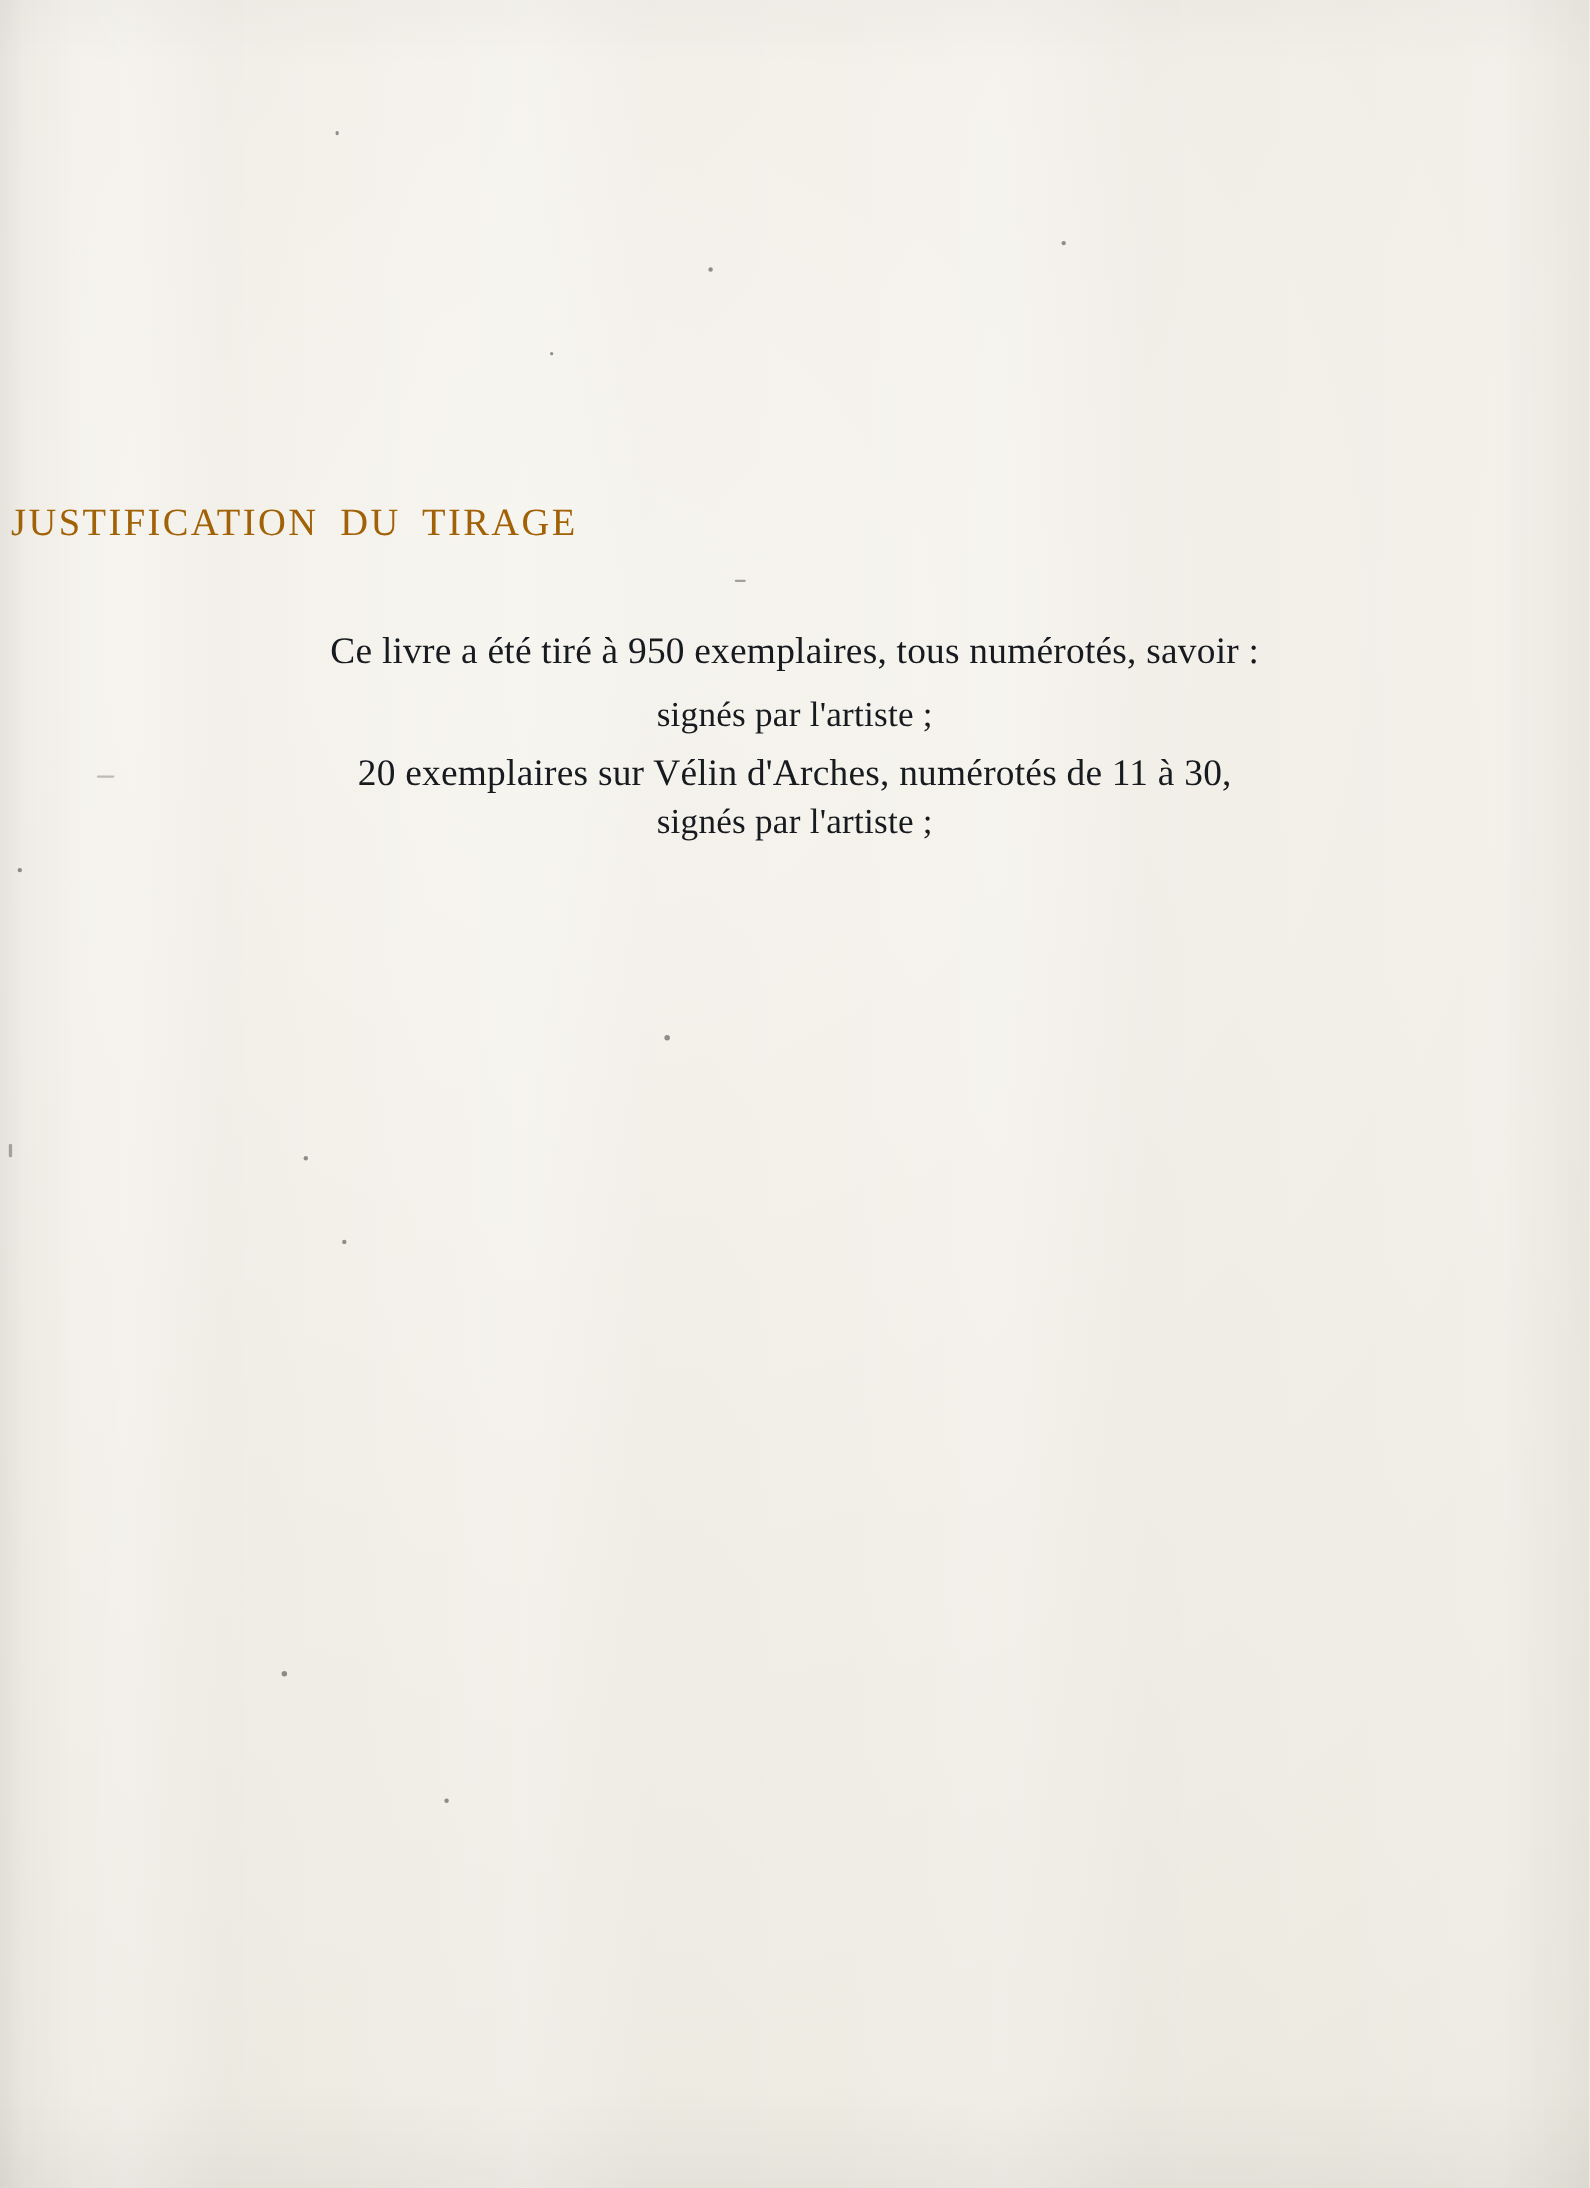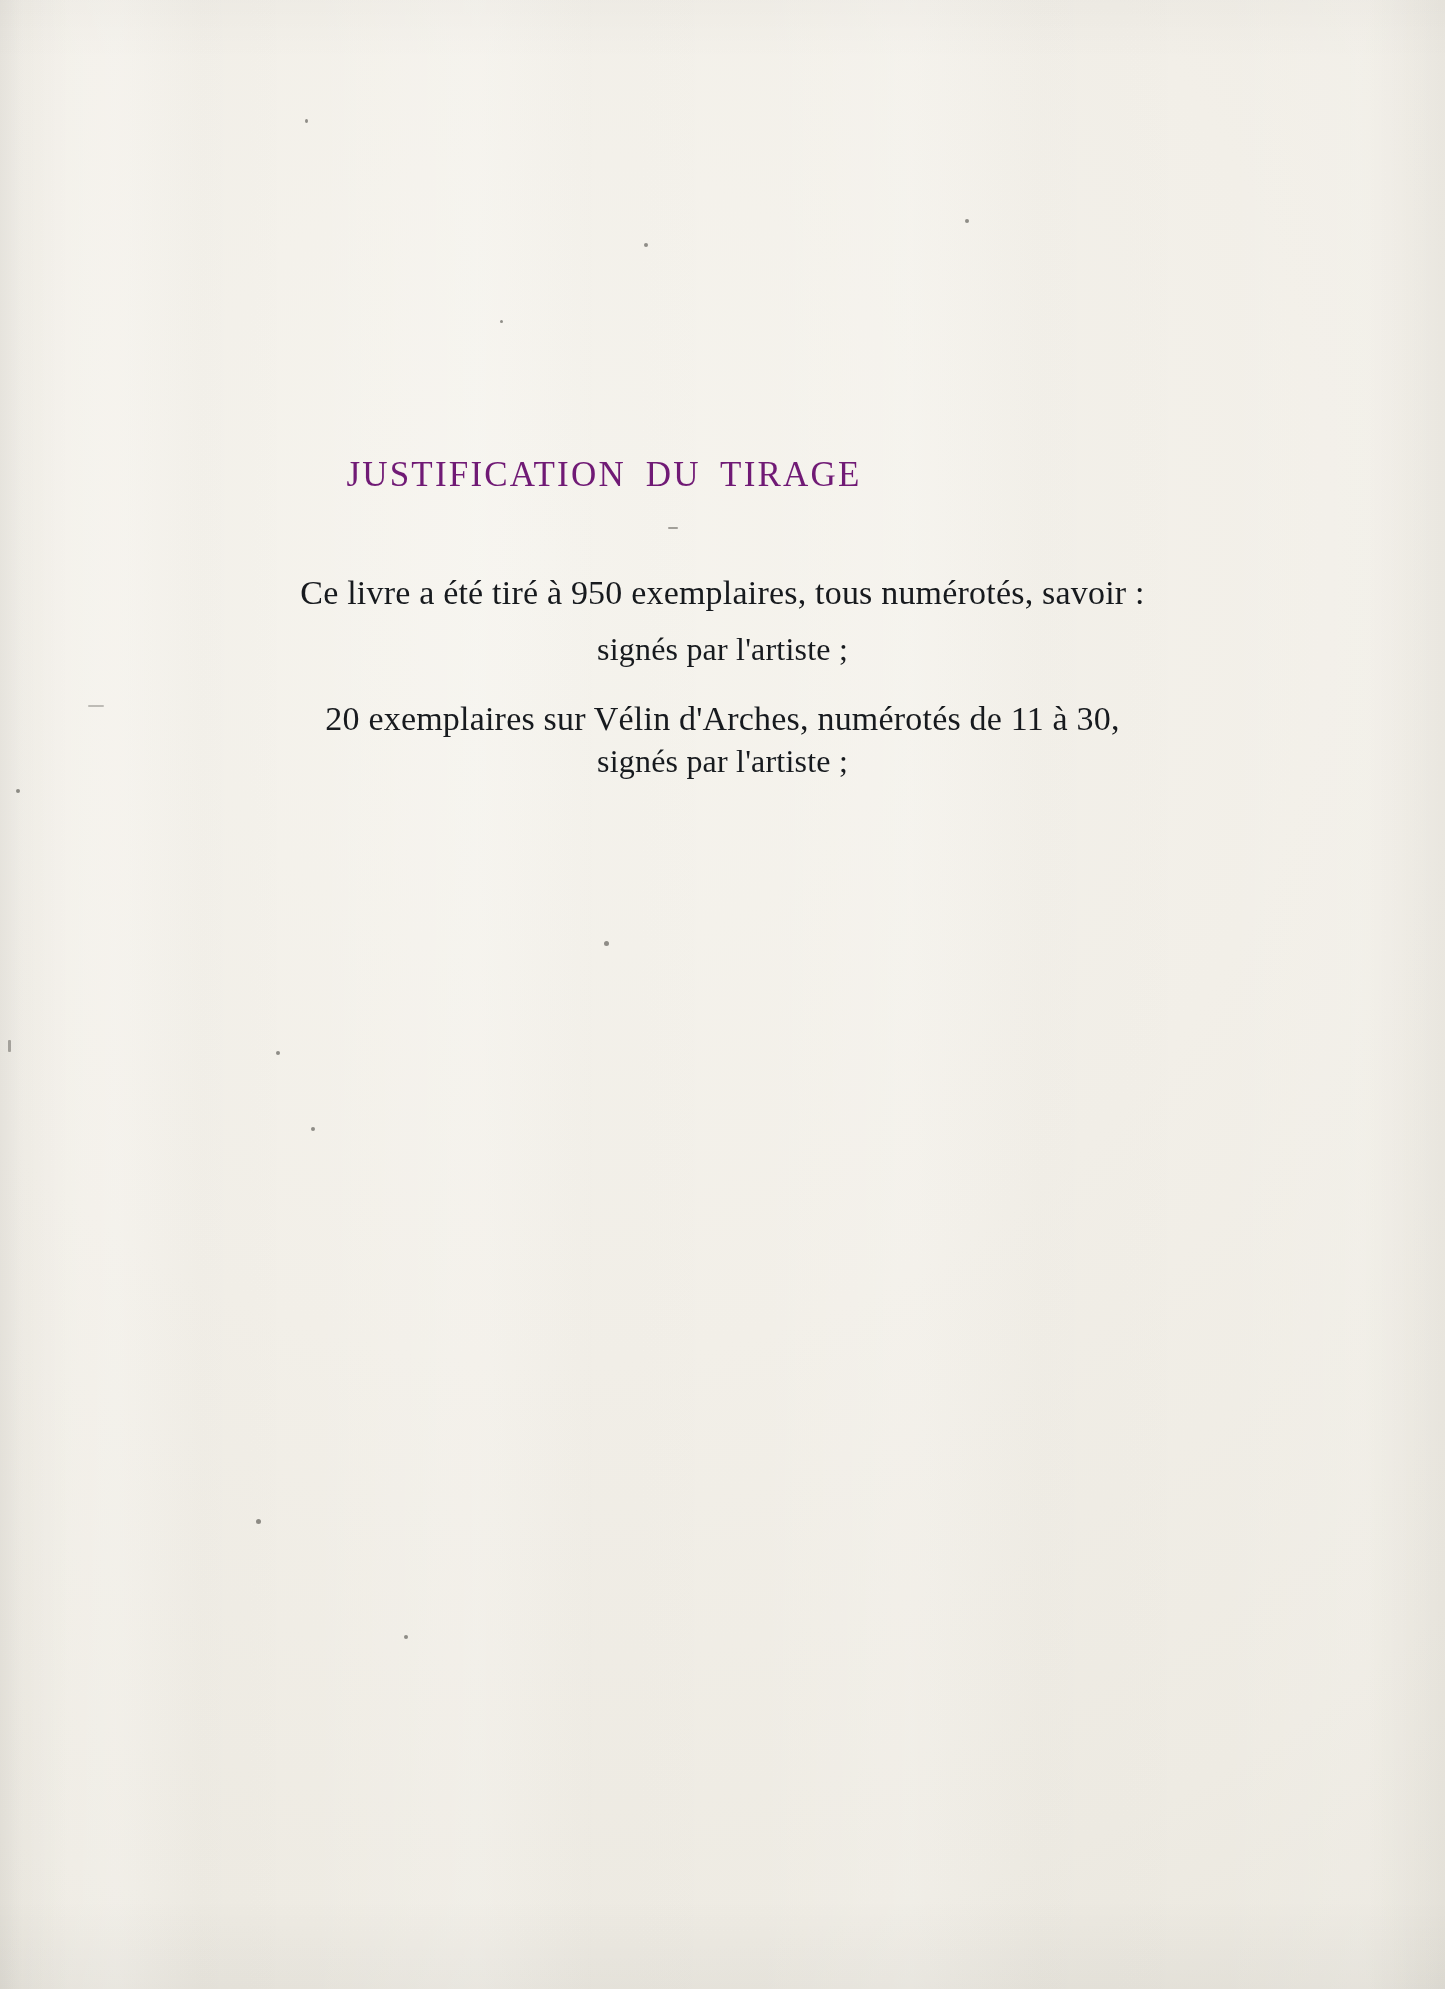--- a/index.html
+++ b/index.html
@@ -62,24 +62,23 @@
     top: 0;
     width: 1445px;
     height: 1989px;
   }
 
   .doc-title {
     position: absolute;
     top: 455px;
     left: 0;
     width: 1198px;
-    text-align: center;
     font-size: 35px;
     letter-spacing: 2.2px;
-    color: #701a75;
+    color: #a16207;
     word-spacing: 9px;
     font-weight: 400;
     text-indent: 10px;
   }
 
   .colophon {
     position: absolute;
     top: 572px;
     left: 0;
     width: 1445px;
@@ -92,21 +91,21 @@
     line-height: 42px;
     letter-spacing: 0.2px;
     color: #171a1e;
     white-space: nowrap;
   }
   .line.lead { margin-bottom: 14px; }
   .line.sub {
     font-size: 32px;
     margin-bottom: 12px;
   }
-  .line.gap { margin-top: 28px; }
+  .line.gap { margin-top: 13px; }
 
   
   .speck {
     position: absolute;
     background: #3c3a34;
     border-radius: 50%;
     opacity: 0.55;
   }
 </style>
 </head>

